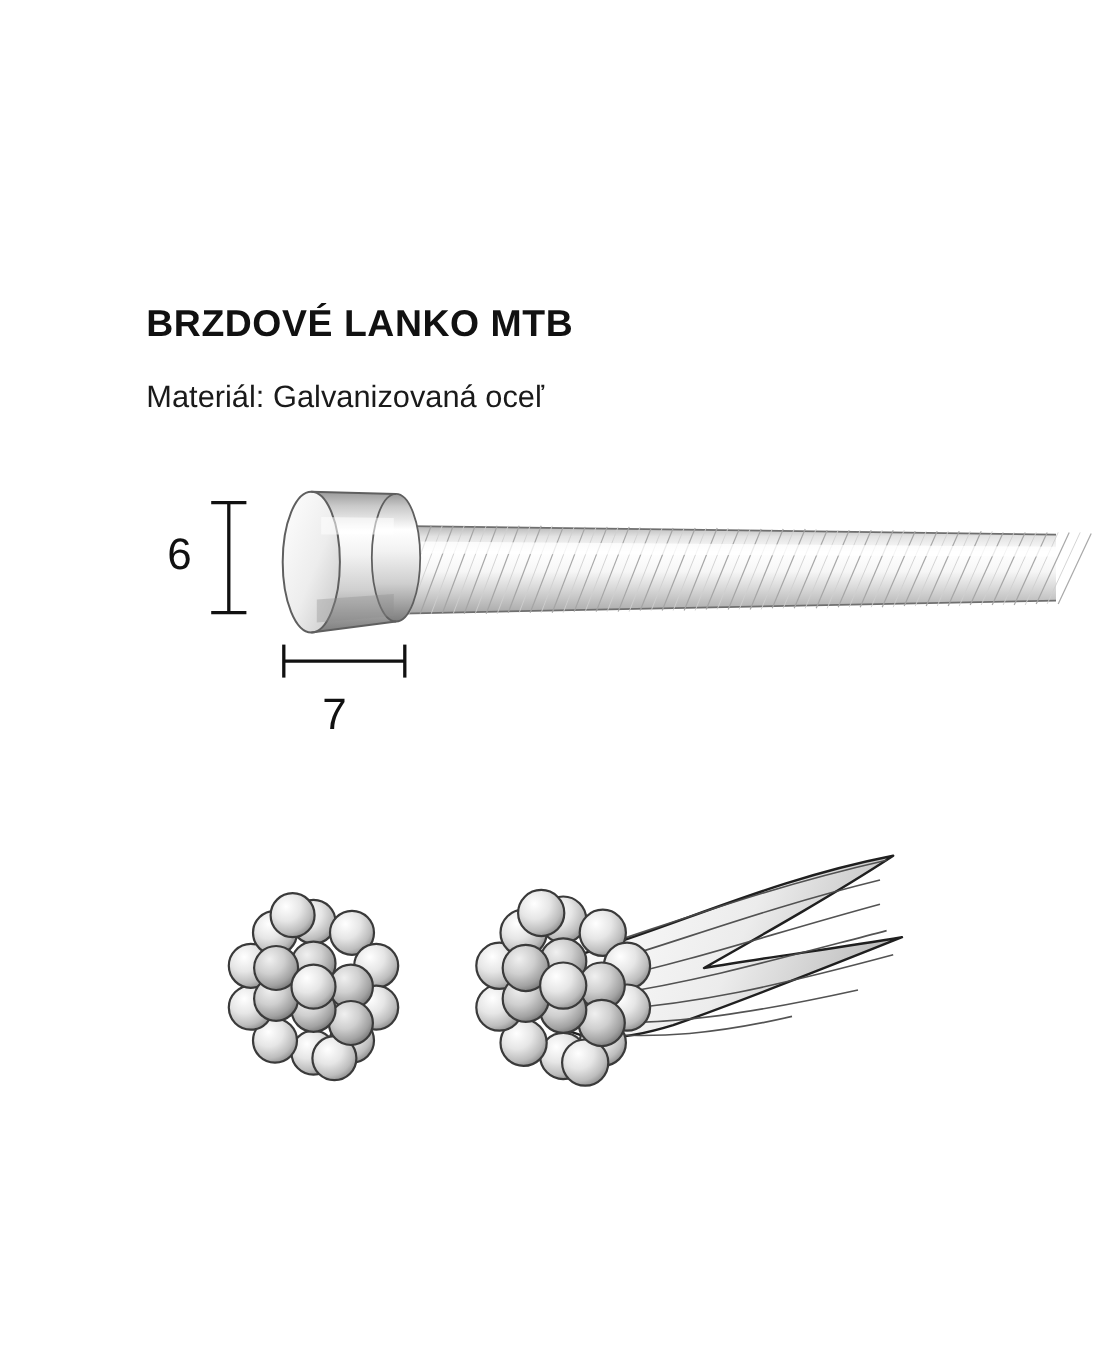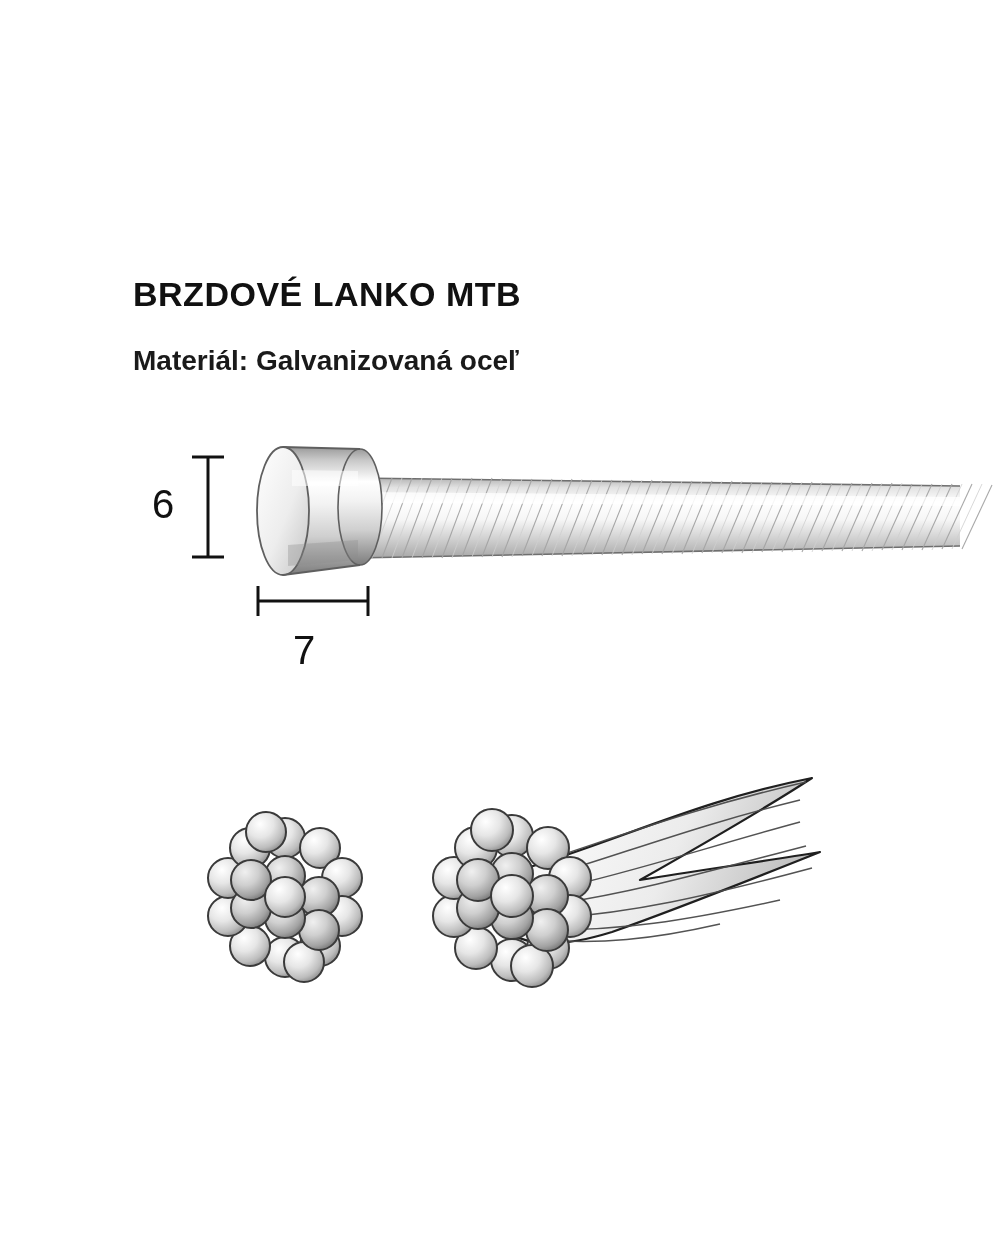--- a/index.html
+++ b/index.html
@@ -34,21 +34,21 @@
     letter-spacing: 0.5px;
     color: #111111;
     white-space: nowrap;
   }
 
   .subtitle {
     position: absolute;
     left: 133px;
     top: 345px;
     font-size: 28px;
-    font-weight: bold;
+    font-weight: normal;
     color: #1a1a1a;
     white-space: nowrap;
   }
 
   .section-label {
     position: absolute;
     left: 133px;
     top: 742px;
     font-size: 28px;
     font-weight: normal;

